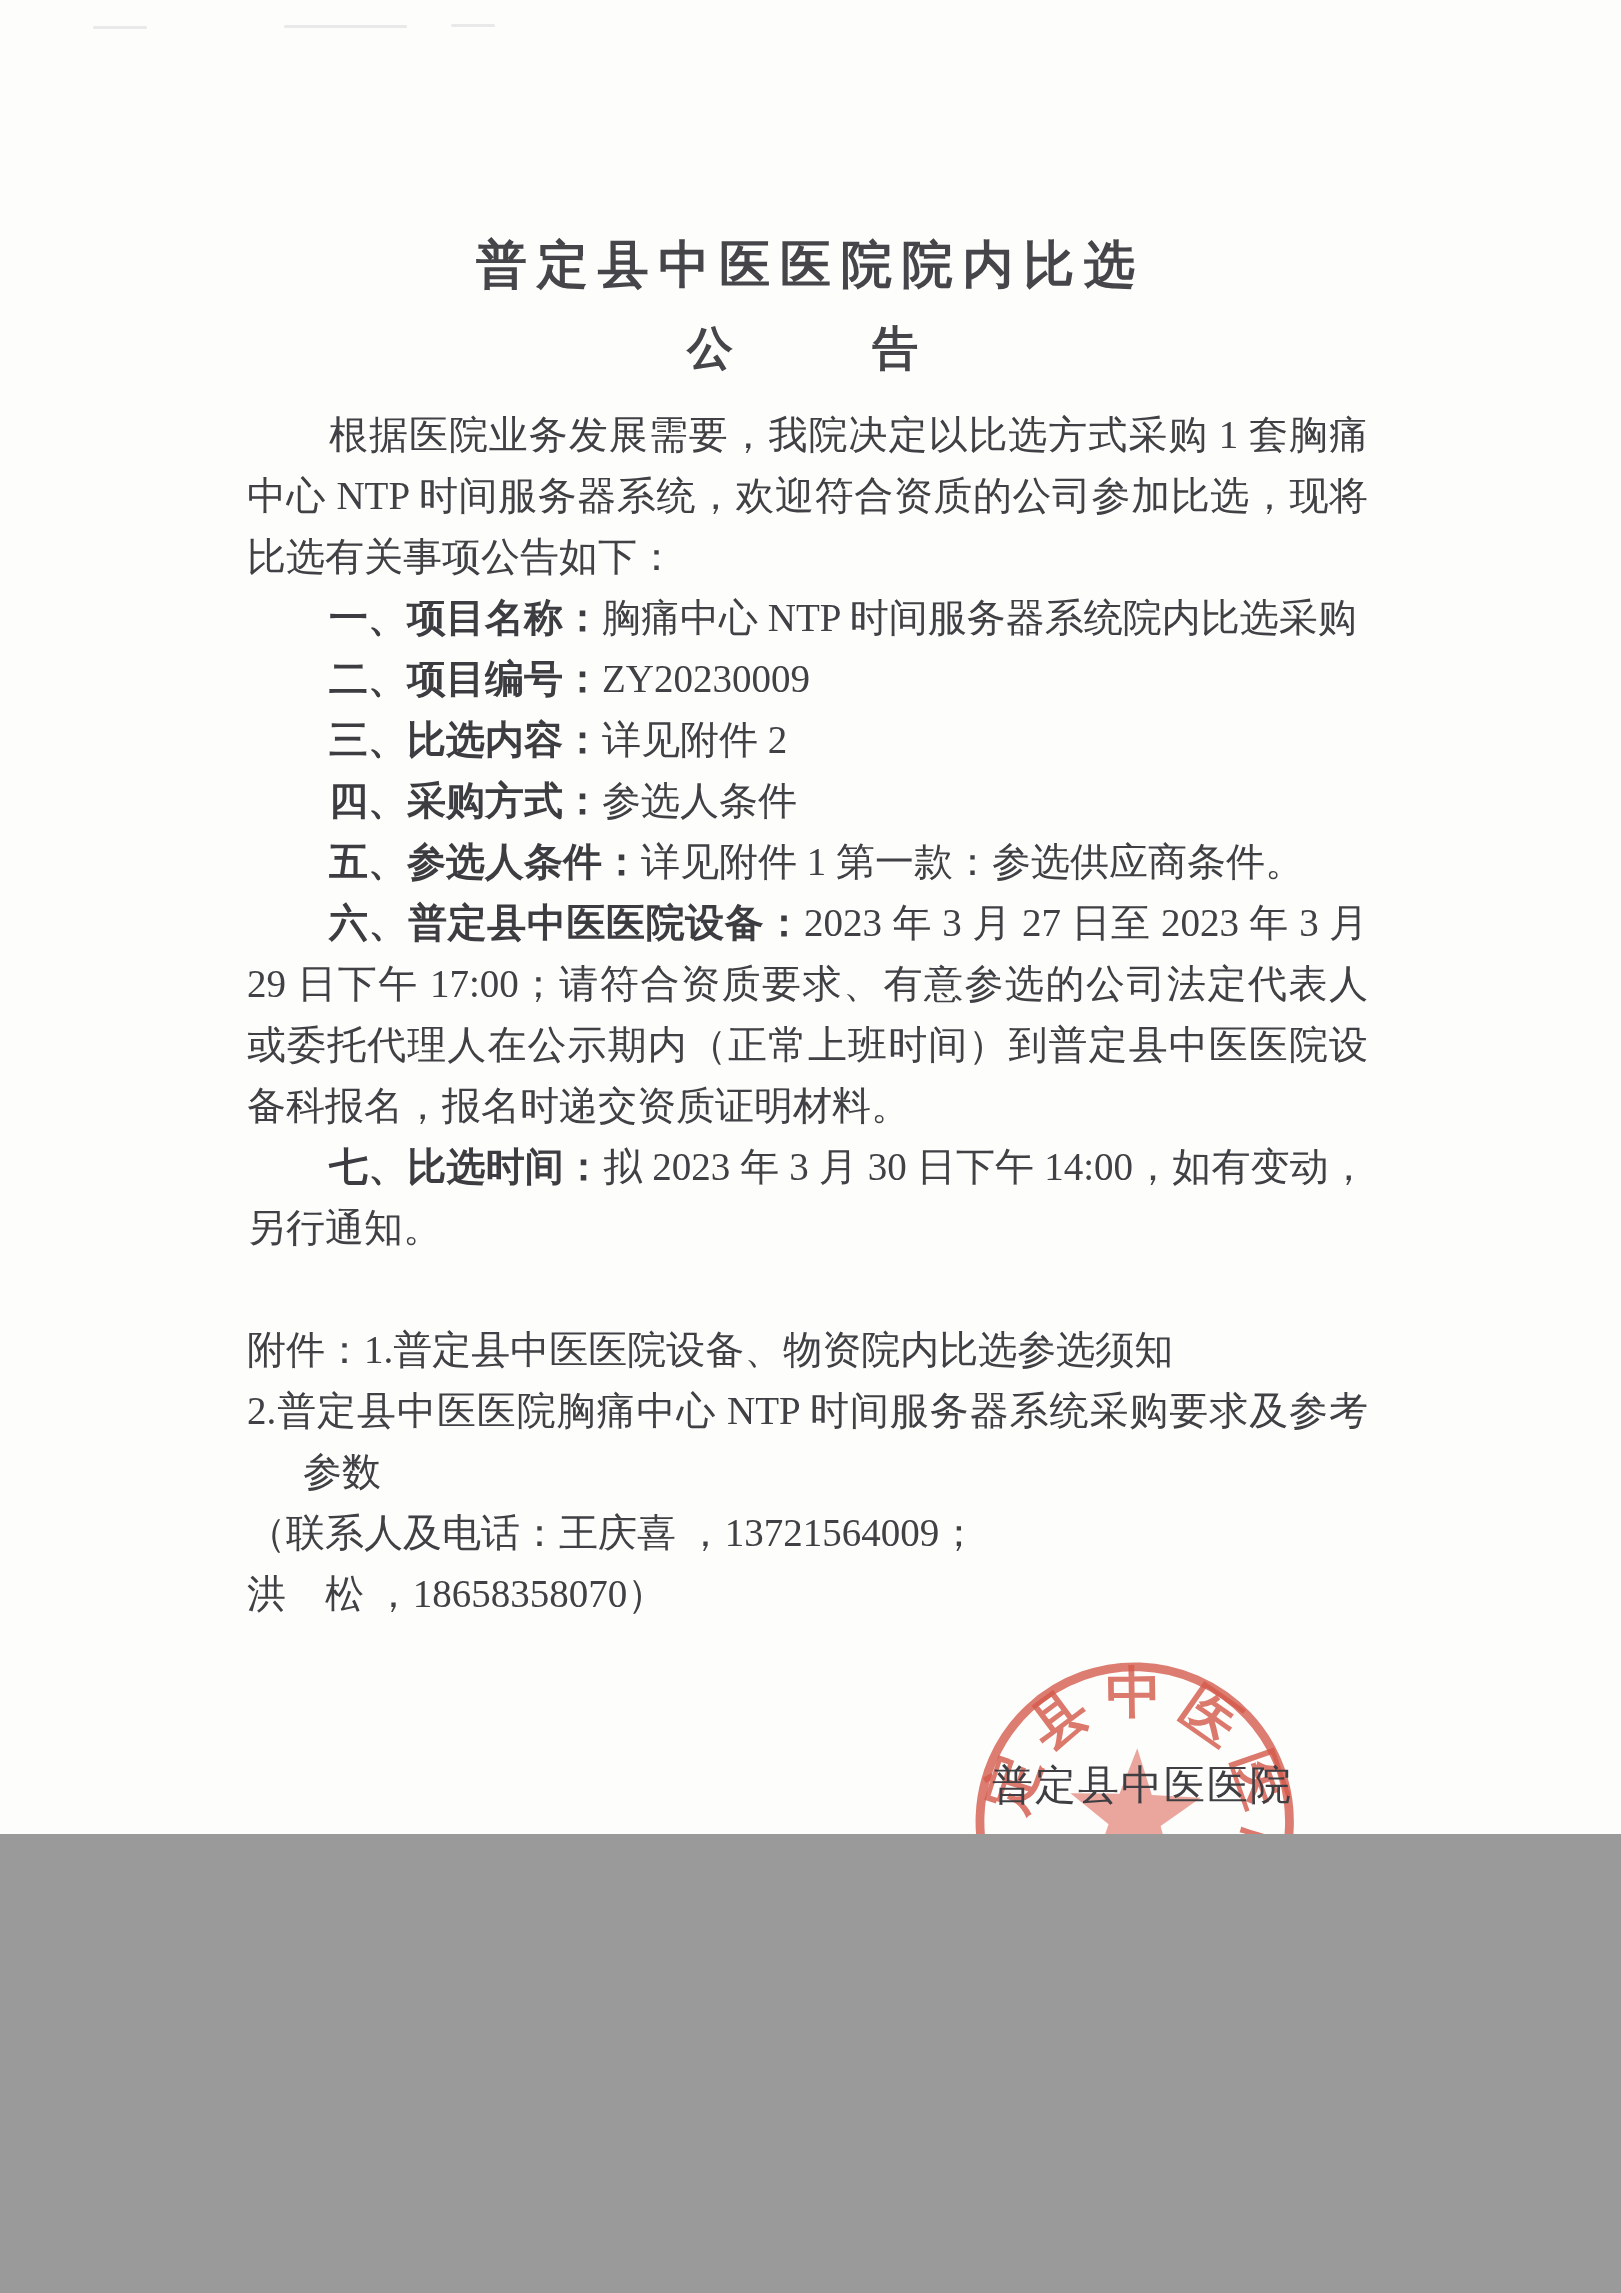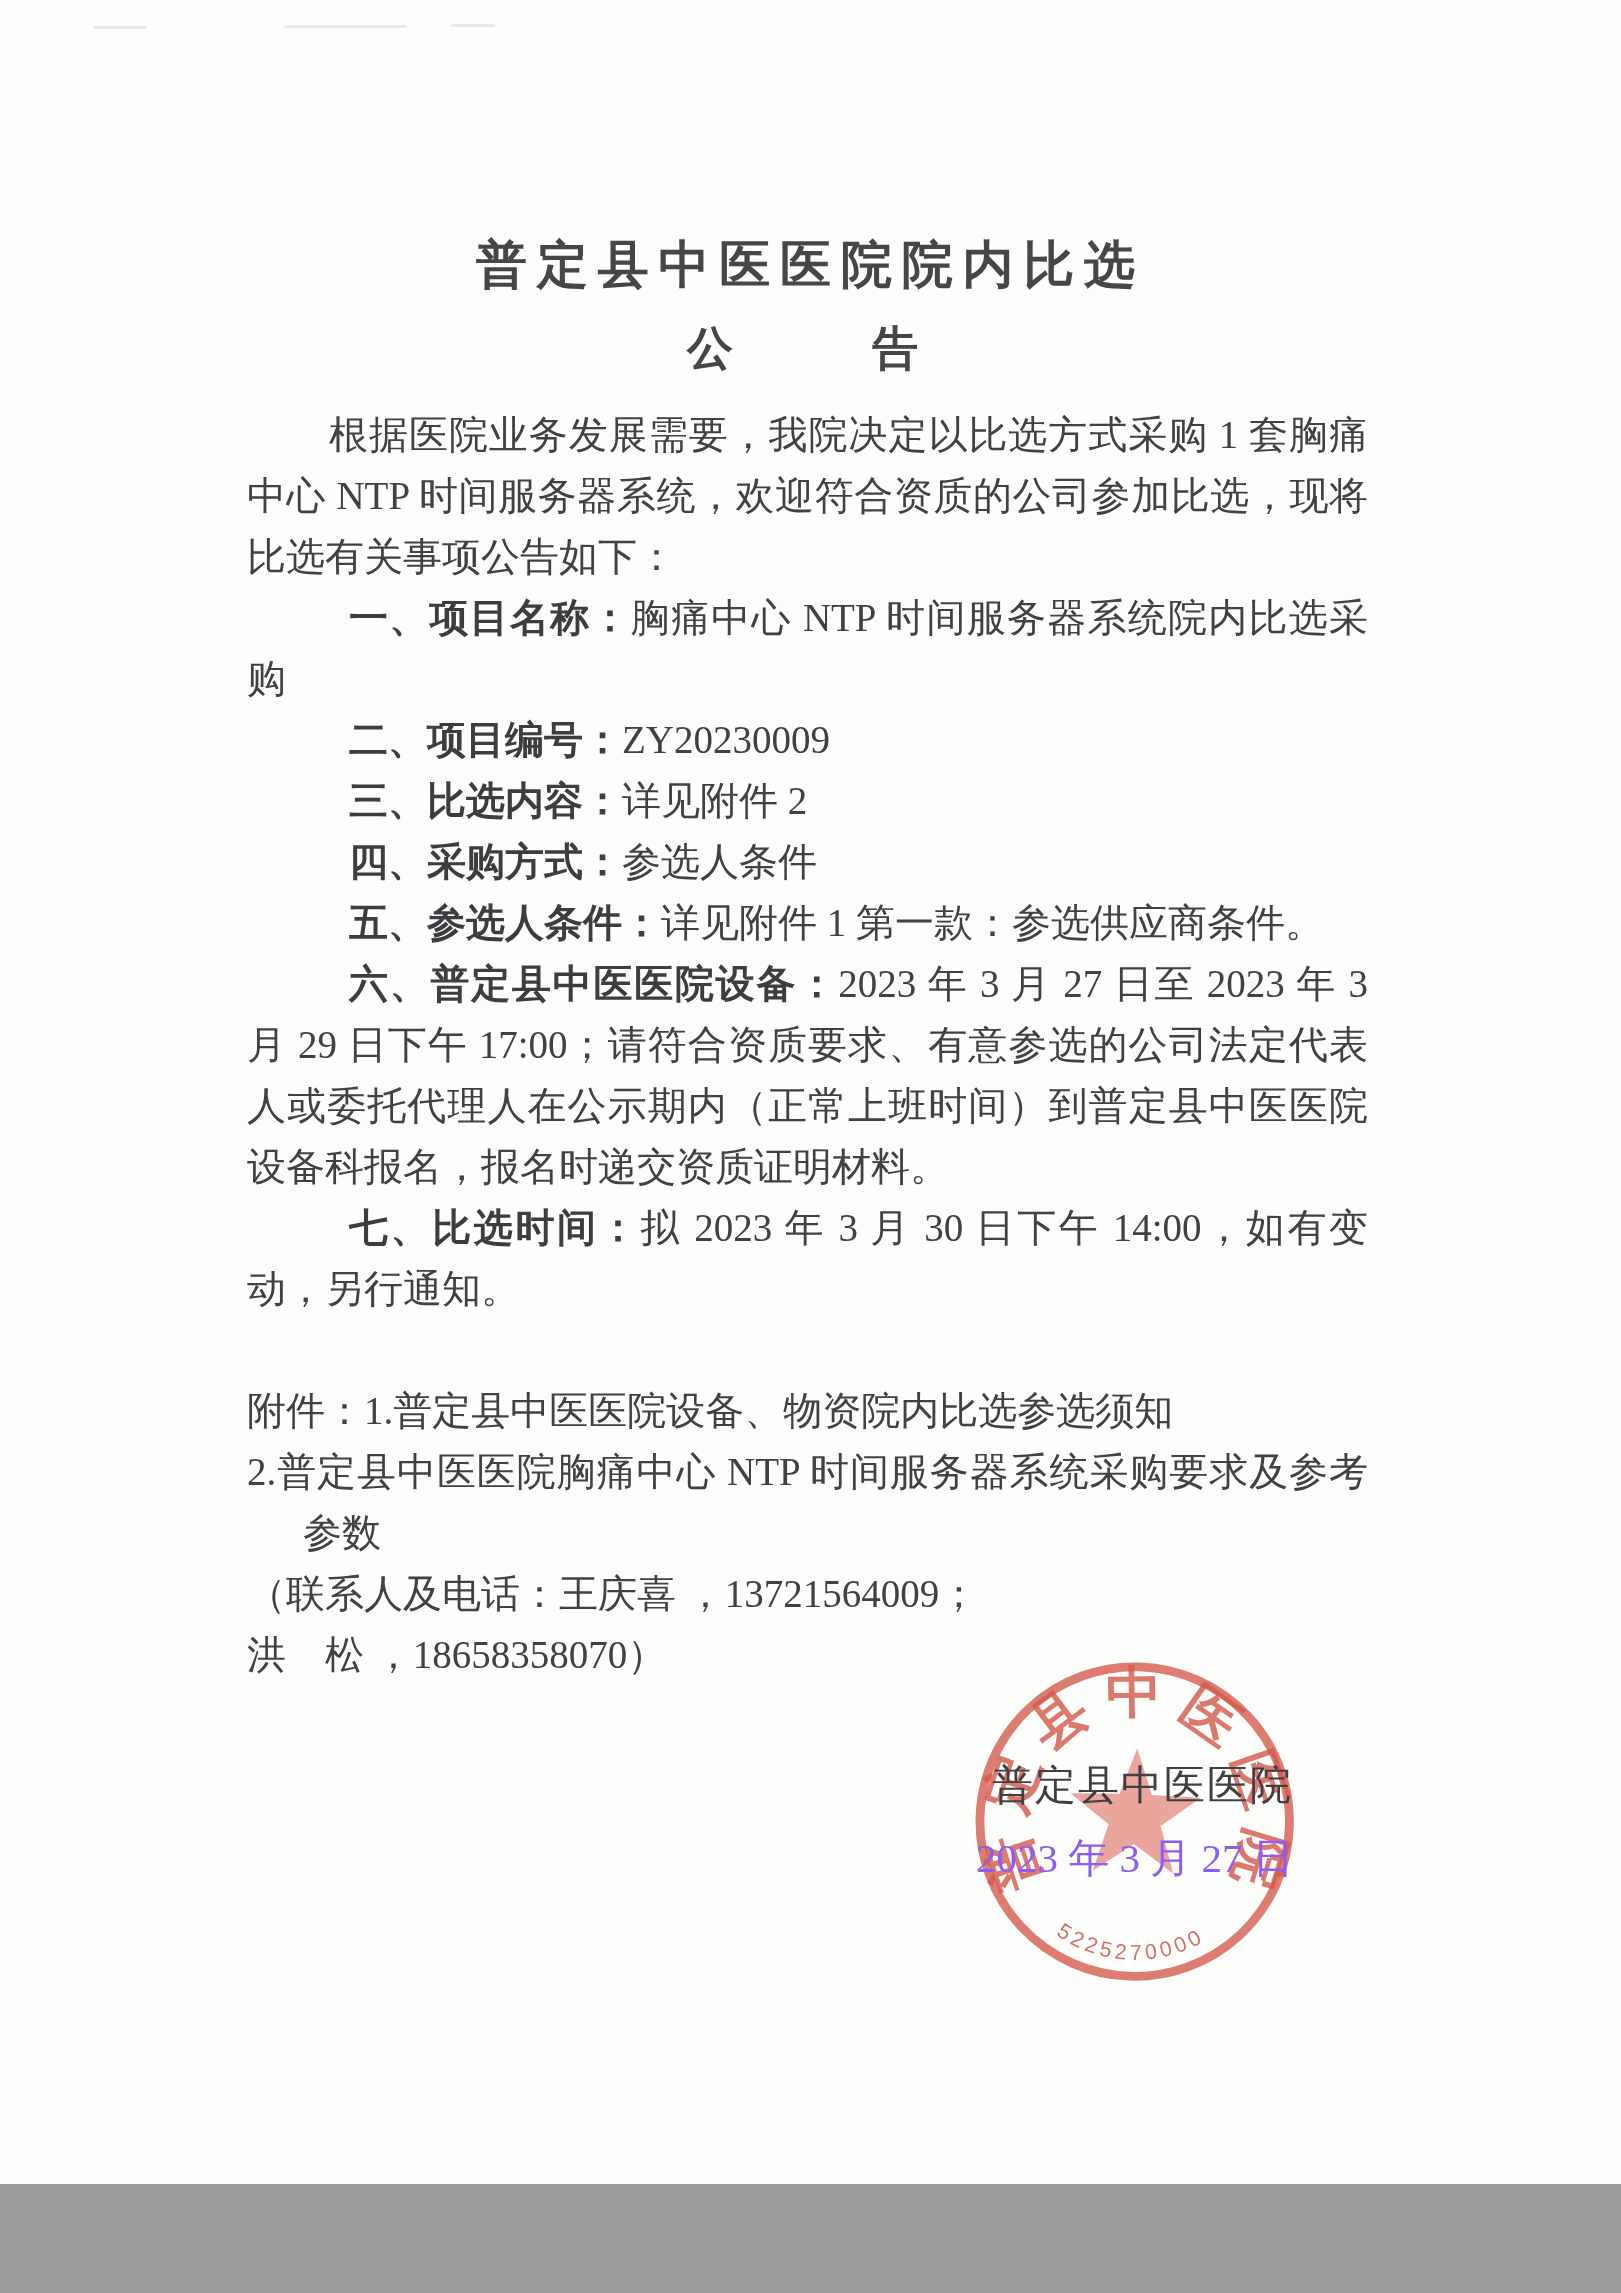--- a/index.html
+++ b/index.html
@@ -1,18 +1,18 @@
 <!DOCTYPE html>
 <html><head>
 <meta charset="utf-8">
 <style>
   html,body { margin:0; padding:0; background:#9a9a9a; }
   .page {
     position:relative;
-    width:1621px; height:2184px;
+    width:1621px; height:1834px;
     margin:0 auto;
     background:#fdfdfc;
     color:#414145;
     font-family:"Liberation Serif", serif;
     overflow:hidden;
   }
   .scan-artifact {
     position:absolute; height:3.9px; background:#d9d9d9; opacity:.55; border-radius:2px;
   }
   .doc-title {
@@ -29,21 +29,21 @@
     color:#46464a;
   }
   .body-text {
     margin:23.5px 253px 0 247px;
     font-size:39px; line-height:61px;
     text-align:justify;
   }
   .body-text p { margin:0; text-indent:82px; }
   .item-label {
     font-family:"Liberation Sans", sans-serif;
-    font-weight:bold; color:#3d3d41;margin-left:20px;
+    font-weight:bold; color:#3d3d41;
   }
   .attachments { margin-top:61px; }
   .attachments p, .contacts p { text-indent:0; }
   .att-line1 { margin-left:33px; }
   .att-line2 { margin-left:159px; padding-left:56px; text-indent:-56px !important; }
   .contact1 { margin-left:100px; }
   .contact2 { margin-left:411px; }
   .signature-org {
     position:absolute; left:992px; top:1758px;
     font-size:41px; letter-spacing:2px; color:#3f3f43;

